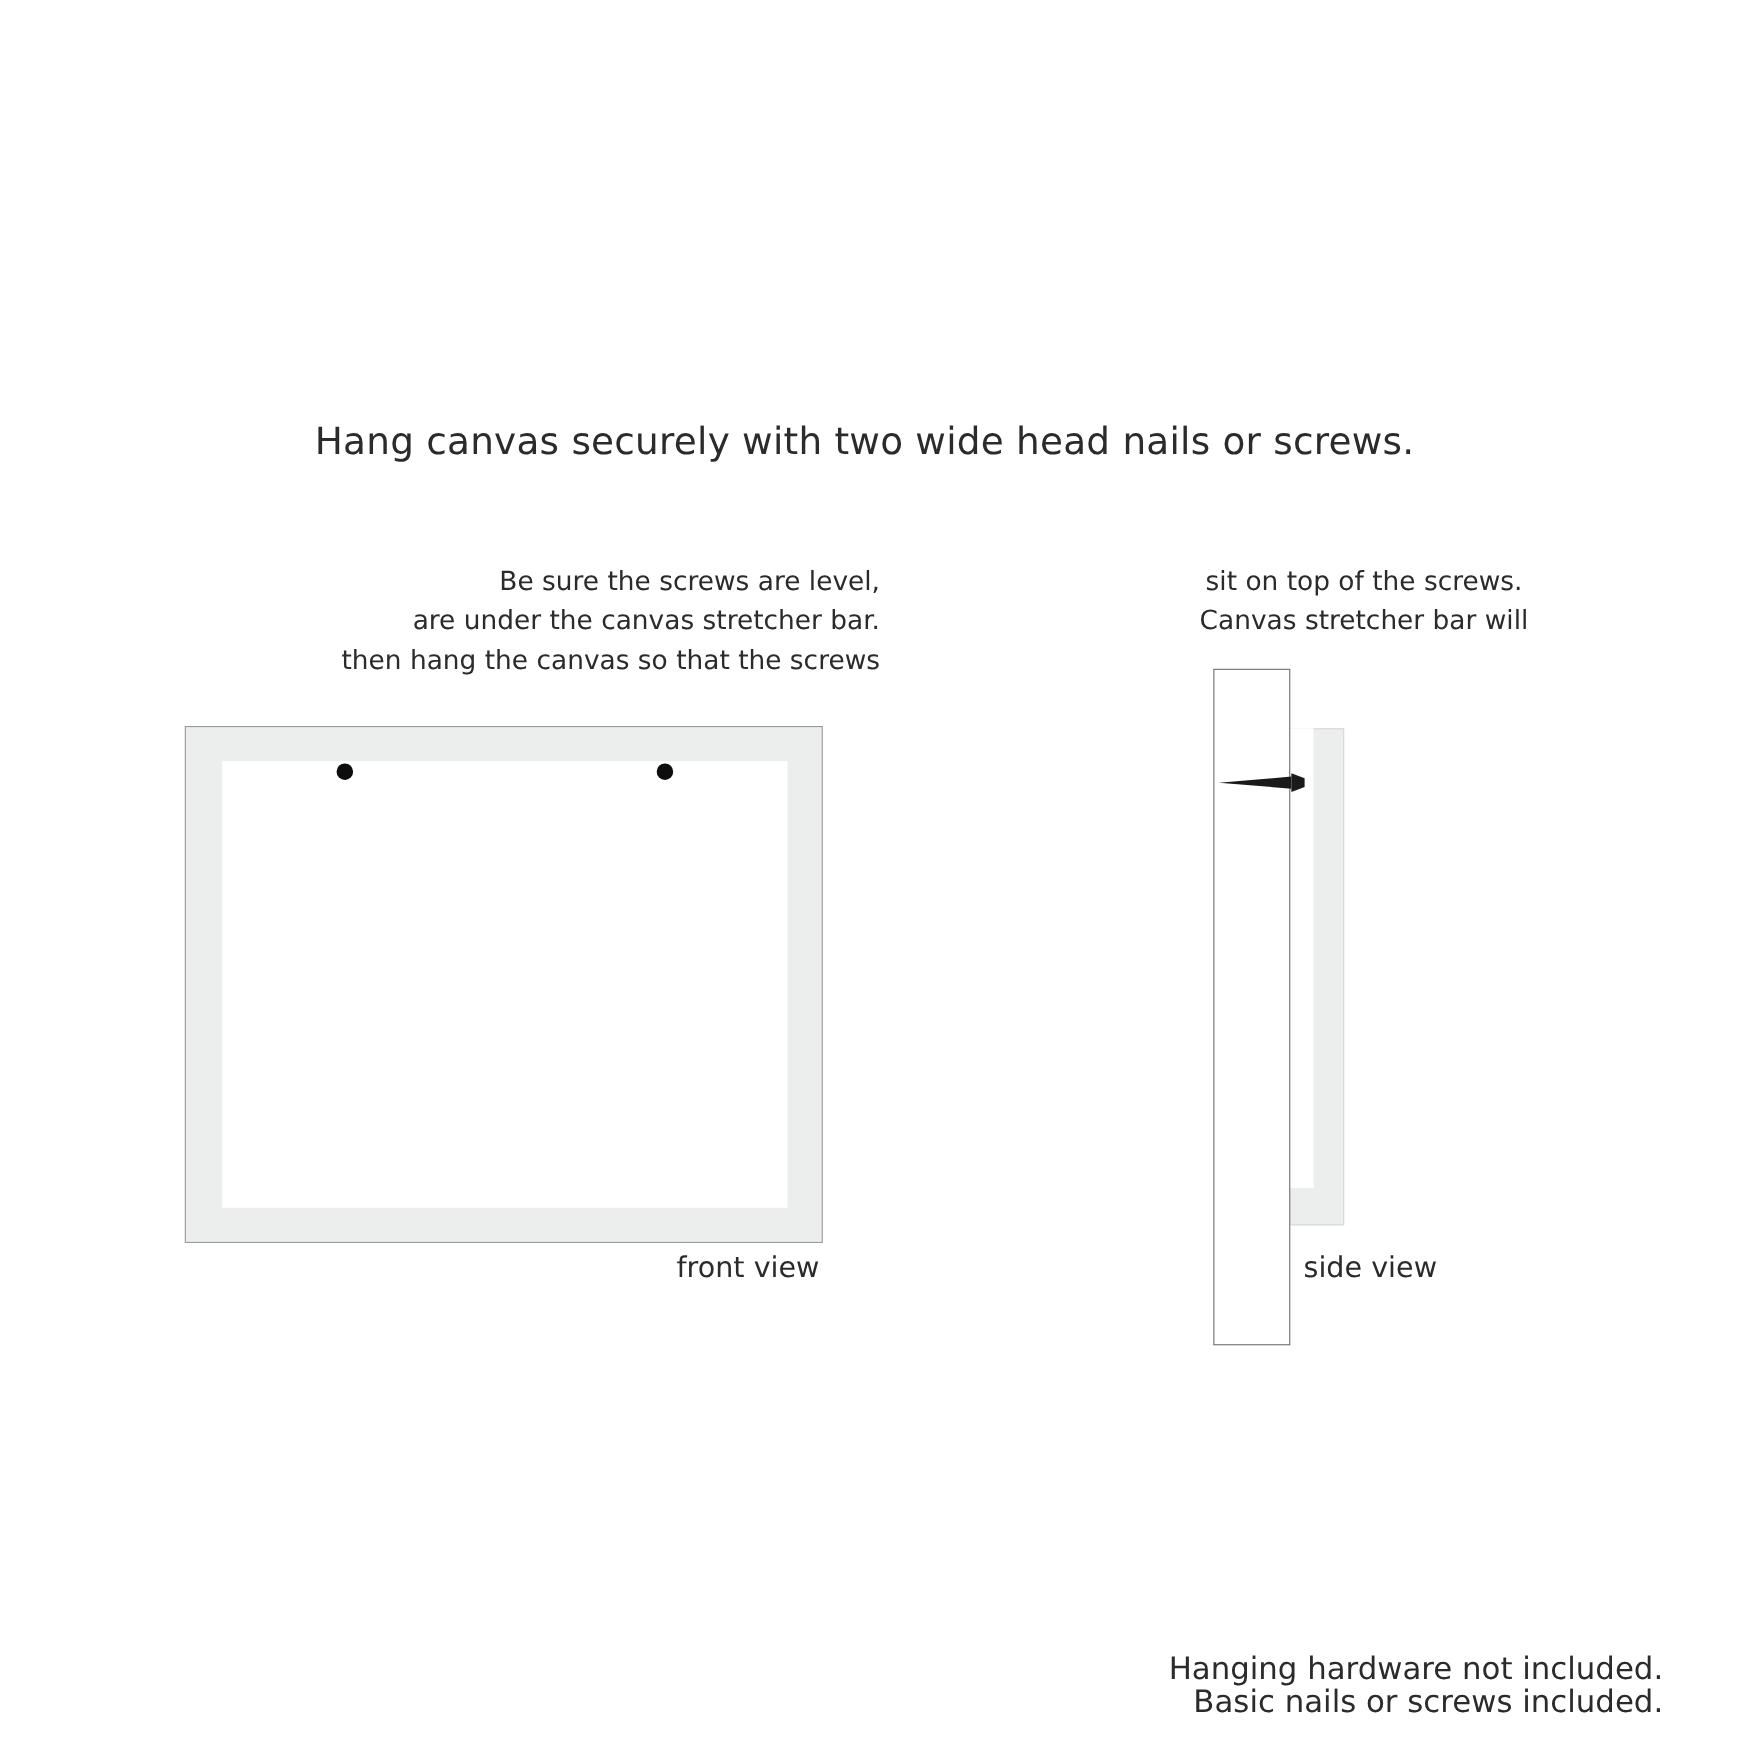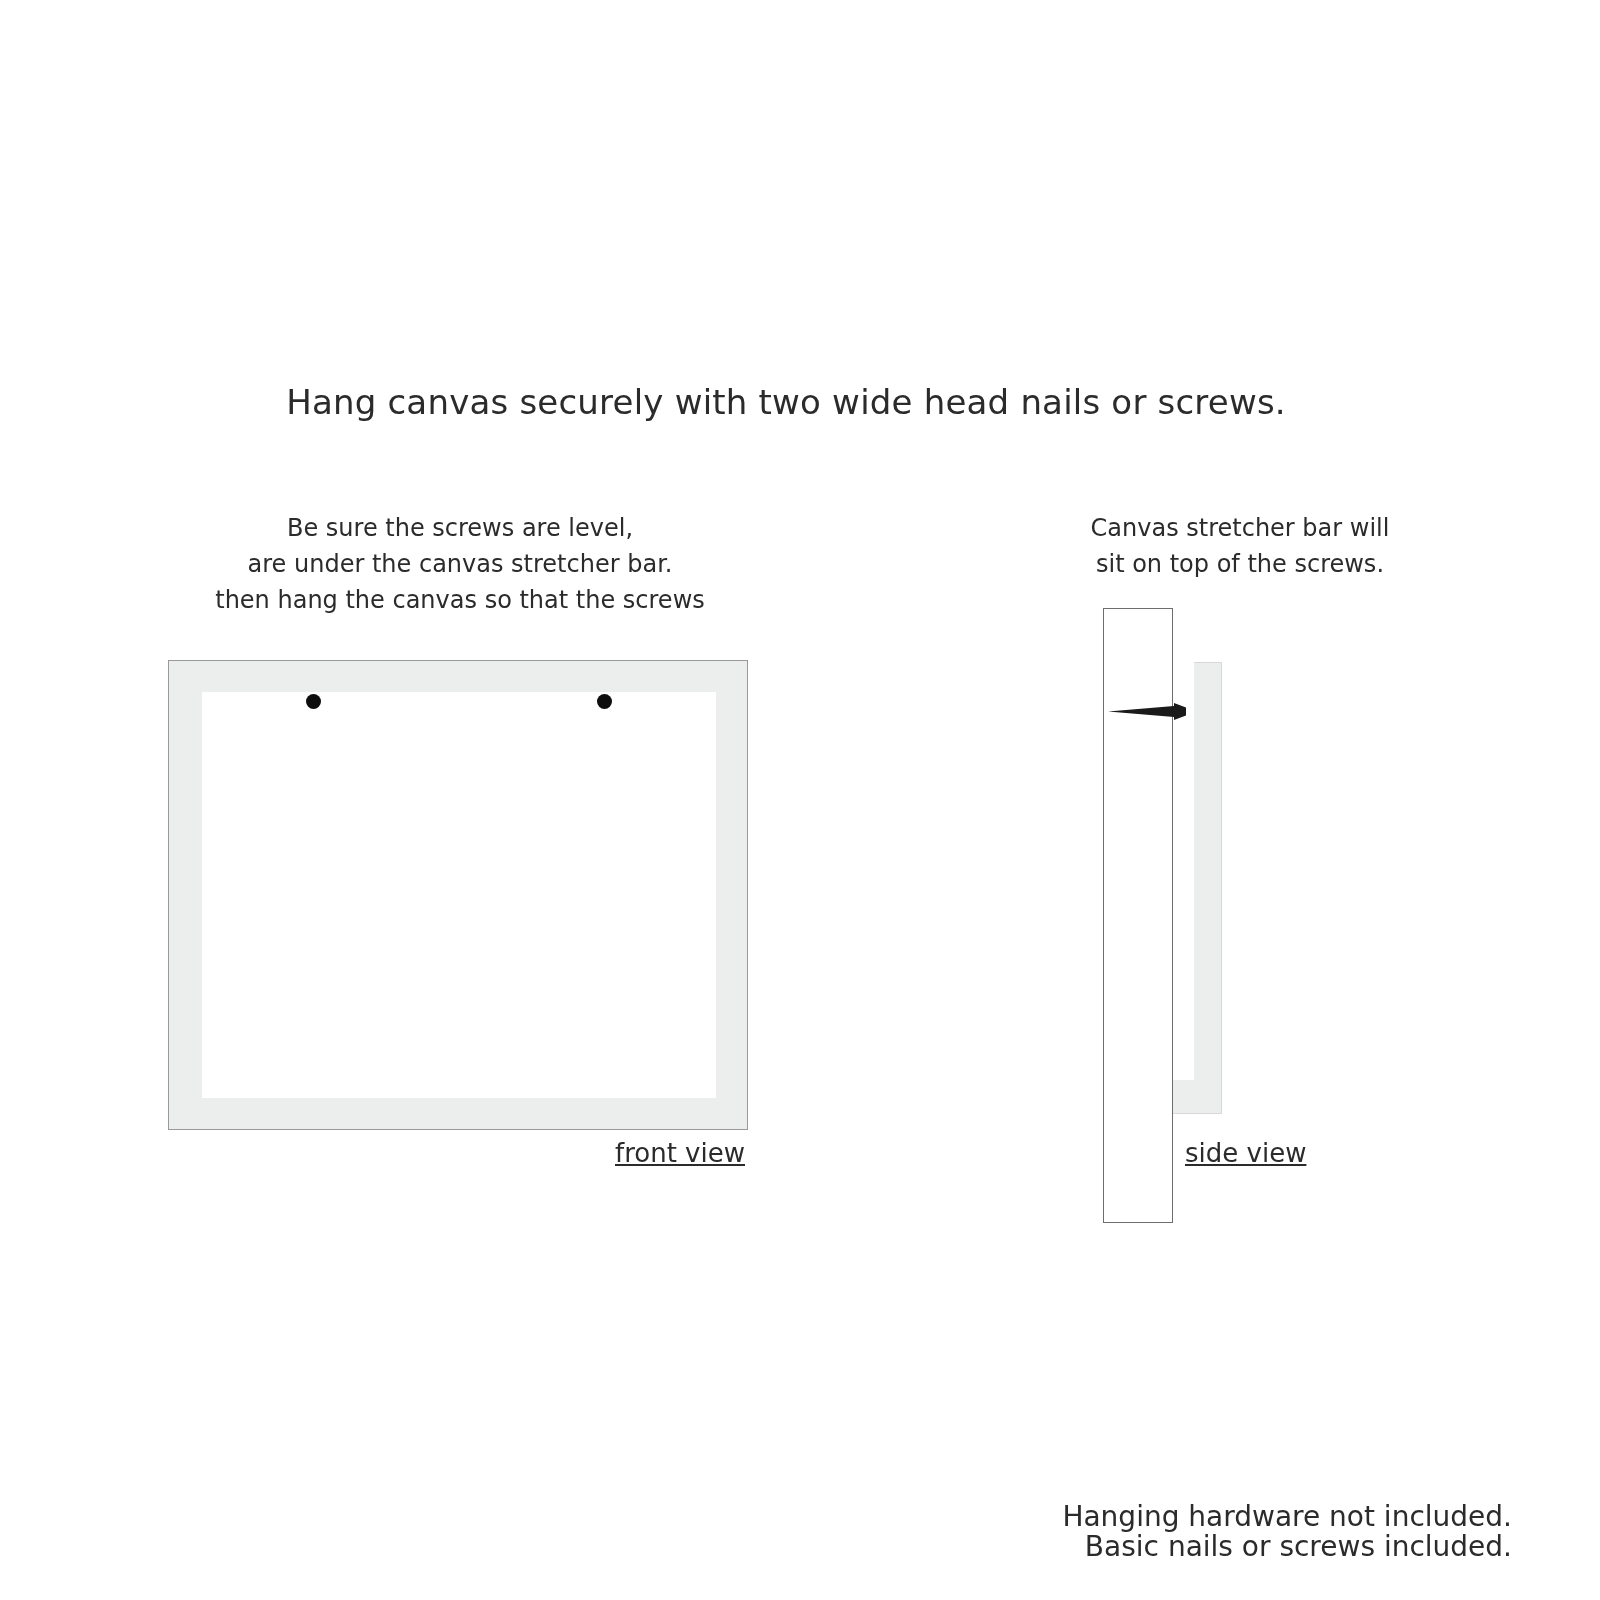--- a/index.html
+++ b/index.html
@@ -32,20 +32,21 @@
     position: absolute;
     text-align: center;
     font-size: 24px;
     line-height: 36px;
     color: #2b2b2b;
   }
   .caption.left {
     top: 510px;
     left: 120px;
     width: 680px;
+    text-align: right;
   }
   .caption.right {
     top: 510px;
     left: 880px;
     width: 720px;
   }
 
   
   .front-view {
     position: absolute;
@@ -72,21 +73,20 @@
     border-radius: 50%;
     background: #0d0d0d;
   }
   .screw-dot.s1 { left: 137px; top: 33px; }
   .screw-dot.s2 { left: 428px; top: 33px; }
 
   .view-label {
     position: absolute;
     font-size: 26px;
     color: #2b2b2b;
-    text-decoration: underline;
   }
   .view-label.front { left: 615px; top: 1138px; }
   .view-label.side  { left: 1185px; top: 1138px; }
 
   
   .side-wall {
     position: absolute;
     left: 1103px;
     top: 608px;
     width: 70px;
@@ -140,22 +140,22 @@
 
 <div class="headline">Hang canvas securely with two wide head nails or screws.</div>
 
 <div class="caption left">
   <div>Be sure the screws are level,</div>
   <div>are under the canvas stretcher bar.</div>
   <div>then hang the canvas so that the screws</div>
 </div>
 
 <div class="caption right">
+  <div>sit on top of the screws.</div>
   <div>Canvas stretcher bar will</div>
-  <div>sit on top of the screws.</div>
 </div>
 
 <div class="front-view">
   <div class="inner-canvas"></div>
   <div class="screw-dot s1"></div>
   <div class="screw-dot s2"></div>
 </div>
 <div class="view-label front">front view</div>
 
 <div class="side-bar-outer"></div>

